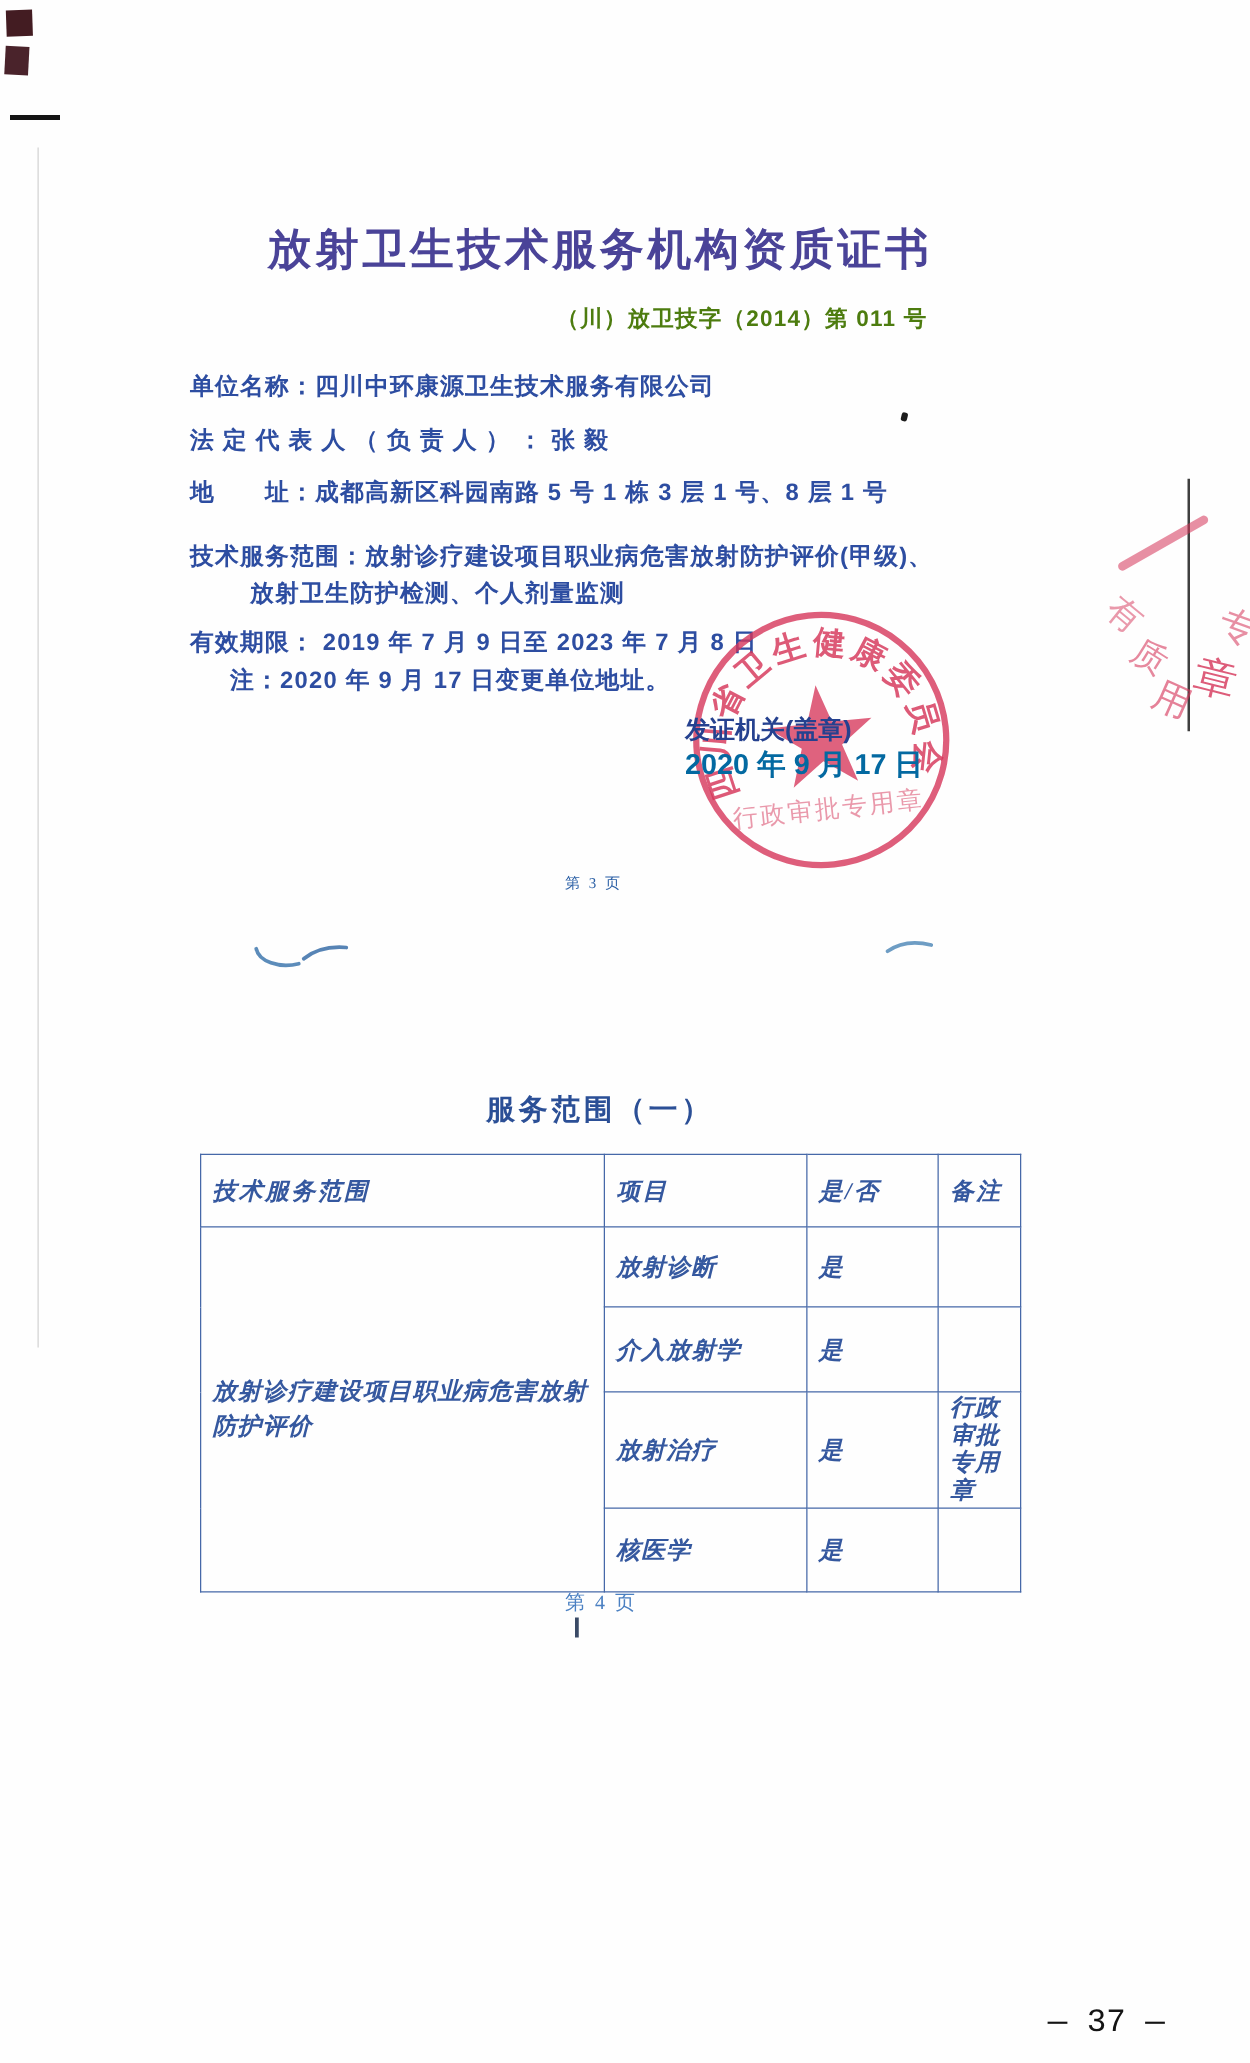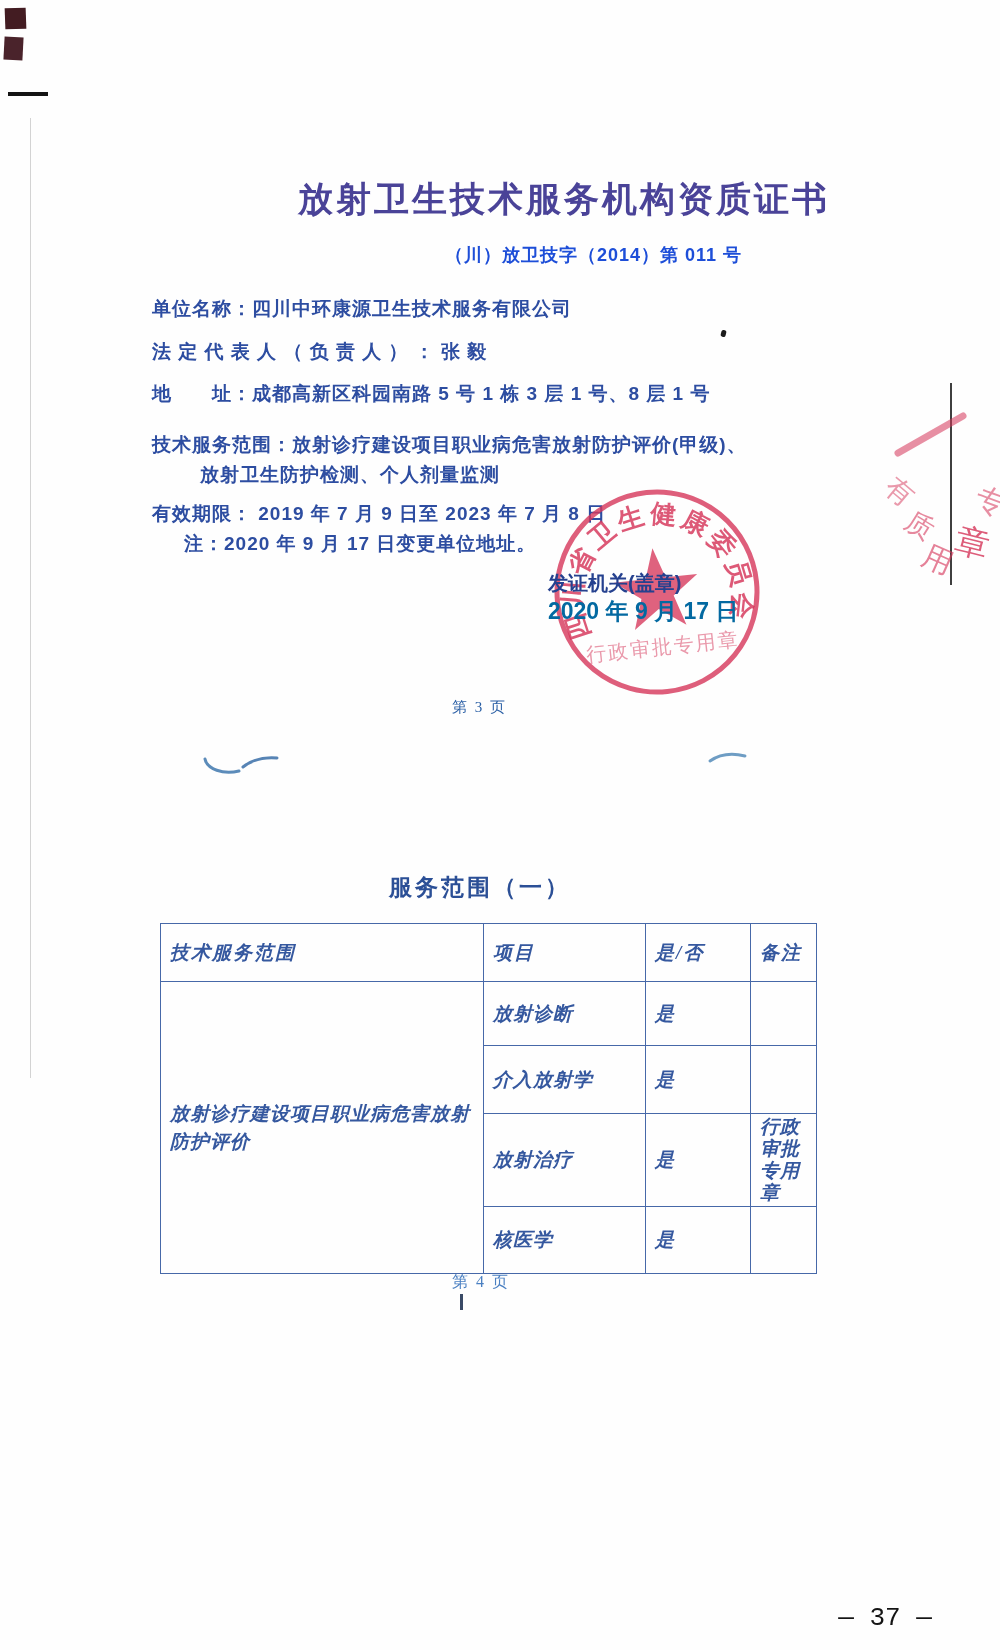--- a/index.html
+++ b/index.html
@@ -12,33 +12,33 @@
   
   .mark1{left:5px;top:8px;width:21px;height:21px;background:#431c22;transform:rotate(-2deg);}
   .mark2{left:4px;top:37px;width:19px;height:23px;background:#4a232b;transform:rotate(3deg);}
   .mark3{left:8px;top:92px;width:40px;height:4px;background:#141414;}
   .edge-left{left:30px;top:118px;width:1px;height:960px;background:rgba(120,120,120,.32);}
   .edge-right{left:950px;top:383px;width:2px;height:202px;background:#3f3f3f;}
   .ink-dot{left:721px;top:330px;width:5px;height:7px;background:#1c1c1c;border-radius:2px;transform:rotate(14deg);}
   .tick-mark{left:460px;top:1294px;width:3px;height:16px;background:#3a4a66;}
   
   .doc-title{
-    left:130px;top:176px;width:700px;text-align:right;
+    left:130px;top:176px;width:700px;text-align:center;
     font-size:35px;font-weight:700;letter-spacing:3px;color:#4a4398;
   }
   .cert-no{
     left:400px;top:243px;width:342px;text-align:right;
-    font-size:18px;font-weight:700;color:#1d4ed8;letter-spacing:1px;
+    font-size:18px;font-weight:700;color:#4d7c0f;letter-spacing:1px;
   }
   .body-line{
     font-size:19px;font-weight:700;color:#2d4da1;letter-spacing:1px;white-space:nowrap;
   }
   .issuer{left:548px;top:570px;font-size:20px;font-weight:700;color:#25418f;z-index:5;}
   .issue-date{left:548px;top:596px;font-size:23px;font-weight:700;color:#0369a1;z-index:5;}
-  .page3{left:452px;top:698px;font-size:15px;color:#2a5fa5;font-family:"Liberation Serif",serif;letter-spacing:2px;}
+  .page3{left:452px;top:698px;font-size:12px;color:#2a5fa5;font-family:"Liberation Serif",serif;letter-spacing:2px;}
   .page4{left:452px;top:1272px;font-size:16px;color:#4b80c2;font-family:"Liberation Serif",serif;letter-spacing:2px;}
   .doc-page-num{
     left:800px;top:1603px;width:170px;text-align:center;
     font-size:26px;color:#141414;font-family:Liberation Mono, monospace;
   }
   
   .svc-title{
     left:280px;top:872px;width:400px;text-align:center;
     font-size:23px;font-weight:700;color:#2b4f96;letter-spacing:3px;
     font-family:"Liberation Serif",serif;

